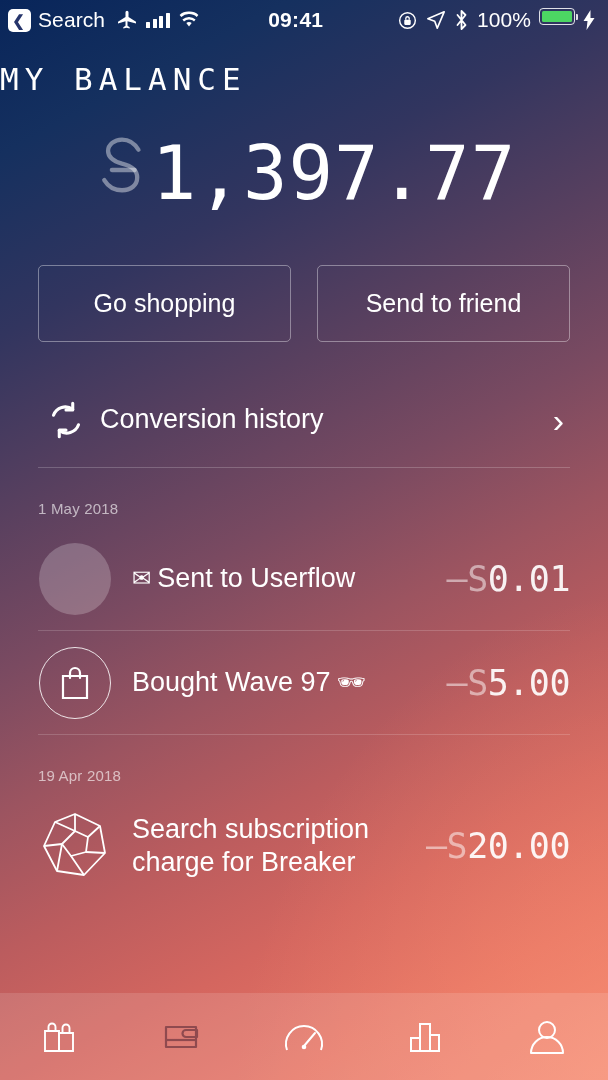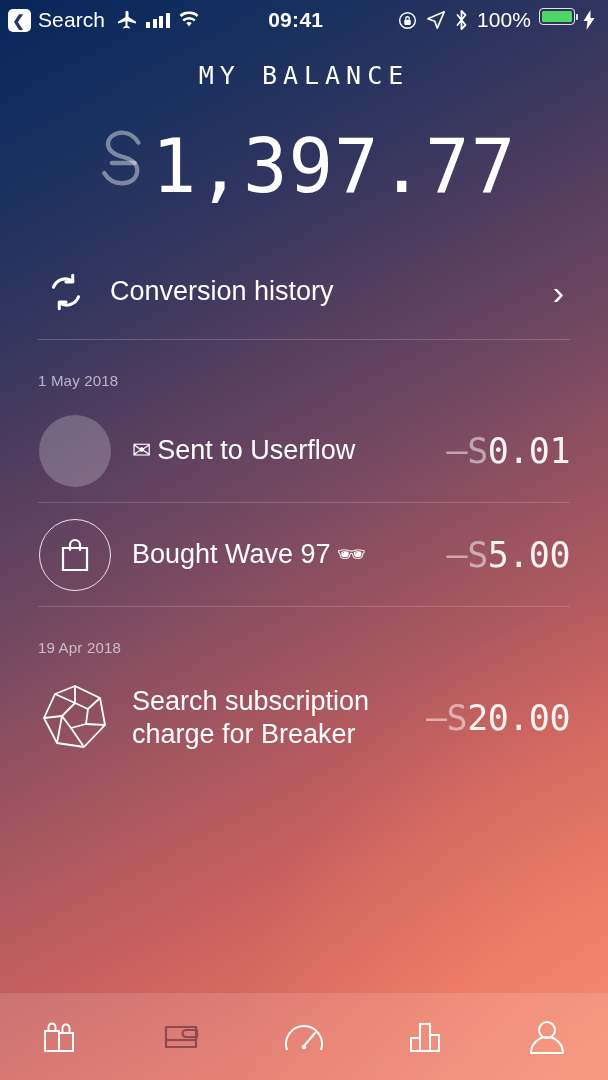--- a/index.html
+++ b/index.html
@@ -66,23 +66,23 @@
   }
   .batt span{ display:block; height:100%; background:#4cd663; border-radius:1.5px; }
   .batt::after{
     content:""; position:absolute; right:-4px; top:5px;
     width:2.4px; height:6px; background:rgba(255,255,255,.85); border-radius:0 1px 1px 0;
   }
   .icn{ display:inline-flex; align-items:center; justify-content:center; }
 
   
   .page-title{
-    text-align:center; color:#fff;
+    color:#fff;
     font-family:"DejaVu Sans Mono", monospace;
-    font-size:25px; letter-spacing:6px; font-weight:400;
+    font-size:31px; letter-spacing:6px; font-weight:400;
     margin-top:21px;
   }
   .balance{
     display:flex; align-items:center; justify-content:center;
     margin-top:28px; height:96px;
   }
   .balance .cur{
     font-family:"DejaVu Sans Mono", monospace;
     font-size:72px; color:rgba(255,255,255,.34);
     position:relative; line-height:1; top:2px;
@@ -100,21 +100,21 @@
   .btn{
     flex:1; height:77px; border:1px solid rgba(255,255,255,.38);
     border-radius:5px; color:#fff; font-size:25px;
     display:flex; align-items:center; justify-content:center;
     background:transparent; cursor:pointer;
   }
 
   
   .conv{
     margin:0 38px; height:96px; margin-top:30px;
-    display:flex; align-items:center; gap:16px;
+    display:flex; align-items:center; gap:6px;
     border-bottom:1px solid rgba(255,255,255,.20);
     cursor:pointer;
   }
   .conv-label{ flex:1; color:#fff; font-size:27px; }
   .chev{ color:#fff; font-size:34px; font-weight:300; line-height:1; padding-right:6px;}
 
   
   .tx-list{ padding:0 38px; }
   .date-head{
     color:rgba(255,255,255,.62); font-size:15px;
@@ -230,20 +230,24 @@
     <span class="cur">
       <svg width="60" height="76" viewBox="0 0 46 60">
         <path d="M36 14c-3-5-8-8-13-8-6 0-11 4-11 9s4 8 11 10c8 2 12 5 12 11s-5 10-12 10c-6 0-11-3-14-8" fill="none" stroke="rgba(255,255,255,.42)" stroke-width="3.4" stroke-linecap="round"></path>
         <path d="M7 19h32M7 40h32" stroke="rgba(255,255,255,.42)" stroke-width="3.4" stroke-linecap="round" fill="none" opacity="0"></path>
         <path d="M15 30h18" stroke="rgba(255,255,255,.42)" stroke-width="3.4" stroke-linecap="round"></path>
       </svg>
     </span>
     <span class="amt">1,397.77</span>
   </div>
 
+  <div class="actions">
+    <button class="btn">Go shopping</button>
+    <button class="btn">Send to friend</button>
+  </div>
 
   <div class="conv">
     <span class="icn" style="width:56px;height:56px;">
       <svg width="50" height="50" viewBox="0 0 52 52">
         <path d="M13 21a13 13 0 0 1 20-6" fill="none" stroke="#fff" stroke-width="3.2" stroke-linecap="round"></path>
         <path d="M33 8.5V15.5h-7" fill="none" stroke="#fff" stroke-width="3.2" stroke-linecap="round" stroke-linejoin="round"></path>
         <path d="M39 31a13 13 0 0 1-20 6" fill="none" stroke="#fff" stroke-width="3.2" stroke-linecap="round"></path>
         <path d="M19 43.5V36.5h7" fill="none" stroke="#fff" stroke-width="3.2" stroke-linecap="round" stroke-linejoin="round"></path>
       </svg>
     </span>

